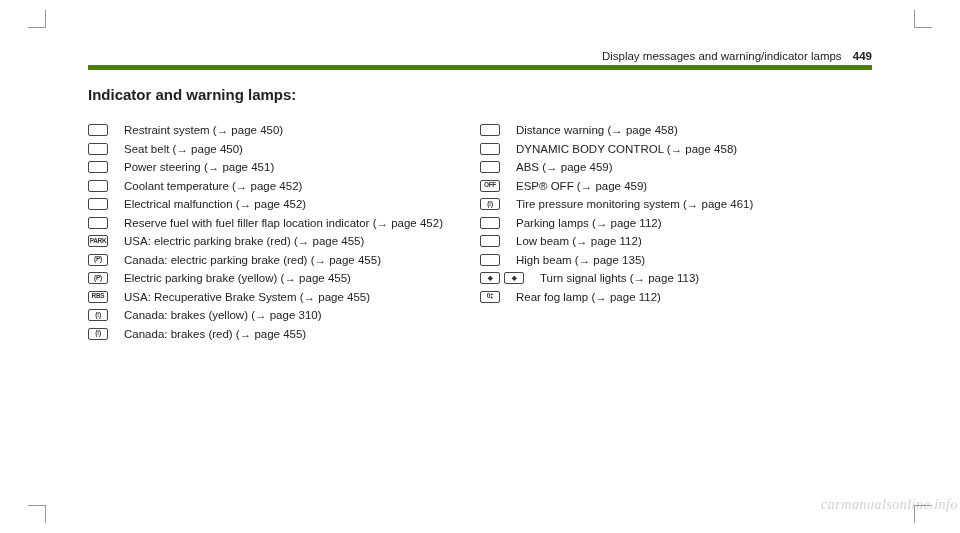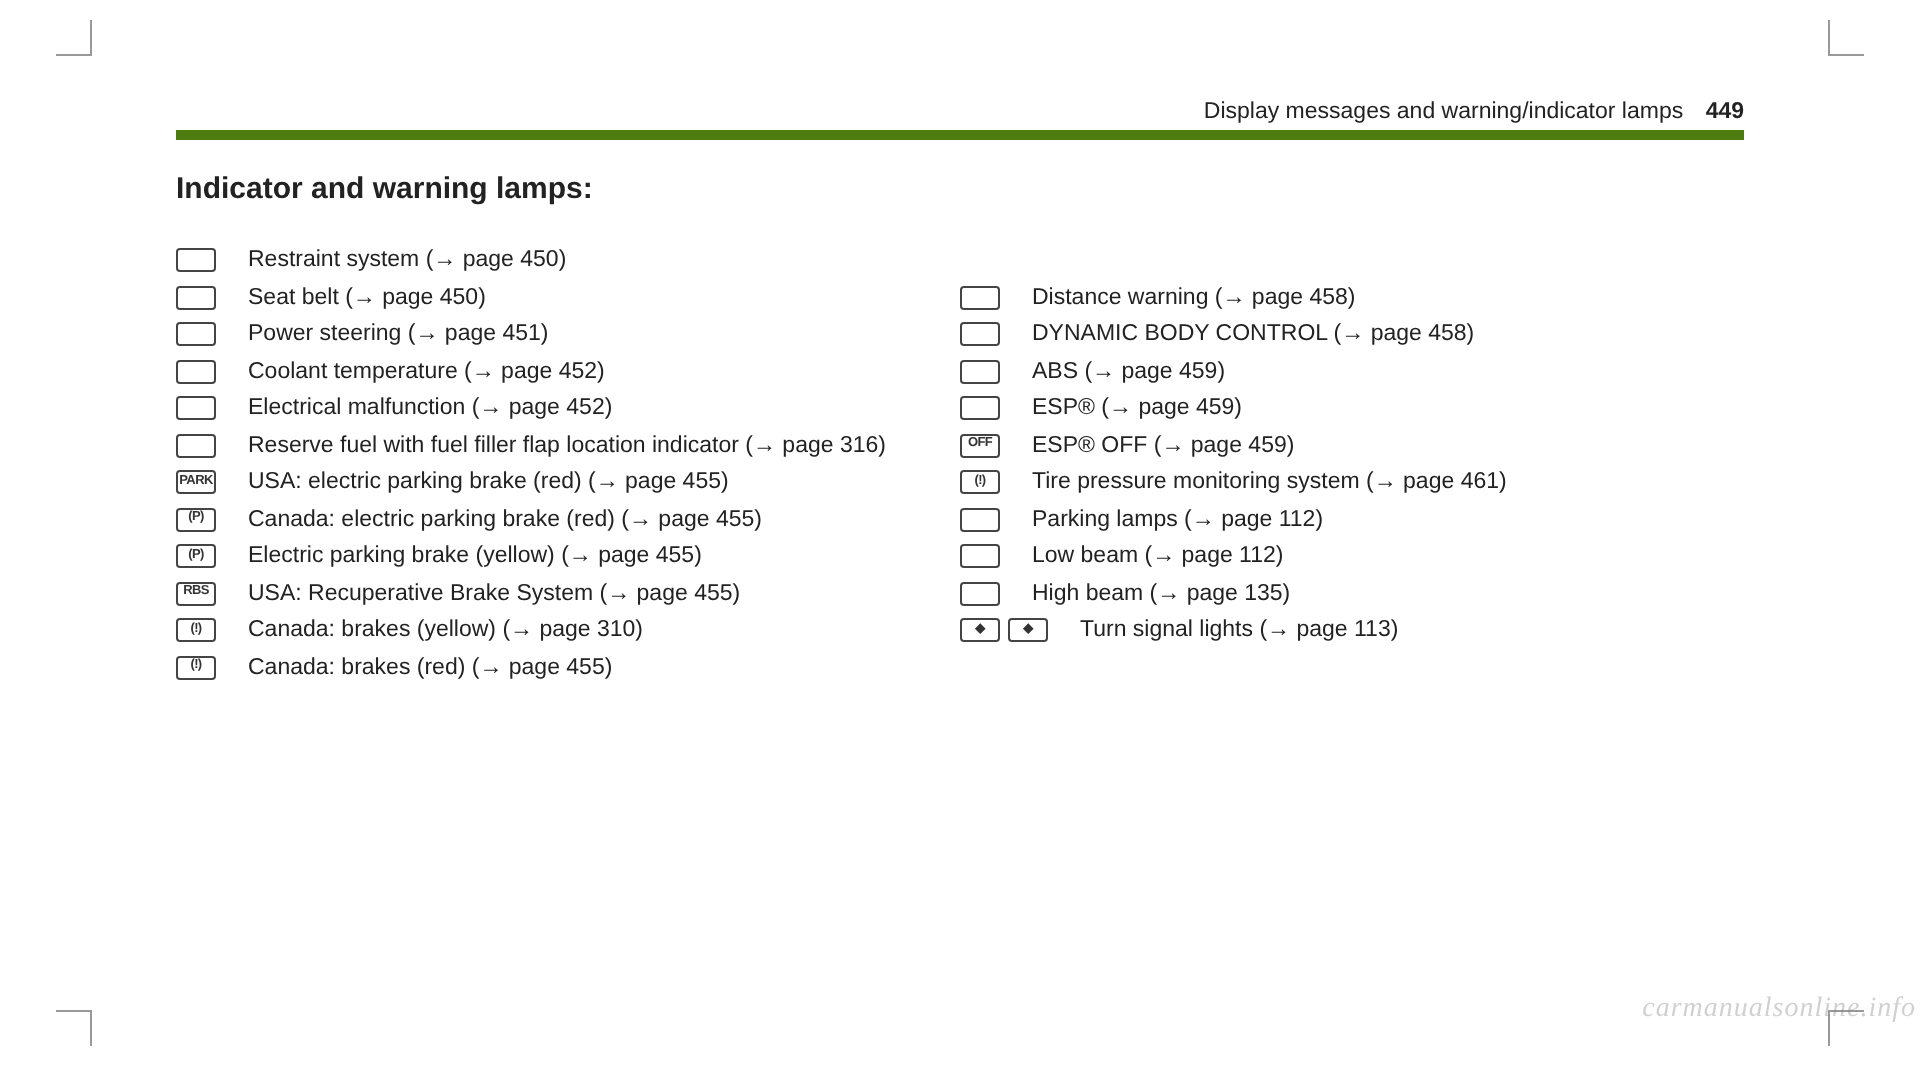--- a/index.html
+++ b/index.html
@@ -60,21 +60,20 @@
       font-weight: bold;
       margin-left: 8px;
     }
     .section-title {
       font-weight: bold;
       font-size: 15px;
       margin-bottom: 20px;
     }
     .columns {
       display: flex;
-      align-items: center;
     }
     .col {
       flex: 1;
     }
     .row {
       display: flex;
       align-items: flex-start;
       margin-bottom: 3px;
       line-height: 1.35;
     }
@@ -150,21 +149,21 @@
       <div class="row">
         <div class="icon"></div>
         <div class="desc">Coolant temperature (→ page 452)</div>
       </div>
       <div class="row">
         <div class="icon"></div>
         <div class="desc">Electrical malfunction (→ page 452)</div>
       </div>
       <div class="row">
         <div class="icon"></div>
-        <div class="desc">Reserve fuel with fuel filler flap location indicator (→ page 316)</div>
+        <div class="desc">Reserve fuel with fuel filler flap location indicator (→ page 452)</div>
       </div>
       <div class="row">
         <div class="icon">PARK</div>
         <div class="desc">USA: electric parking brake (red) (→ page 455)</div>
       </div>
       <div class="row">
         <div class="icon">(P)</div>
         <div class="desc">Canada: electric parking brake (red) (→ page 455)</div>
       </div>
       <div class="row">
@@ -190,24 +189,20 @@
         <div class="icon"></div>
         <div class="desc">Distance warning (→ page 458)</div>
       </div>
       <div class="row">
         <div class="icon"></div>
         <div class="desc">DYNAMIC BODY CONTROL (→ page 458)</div>
       </div>
       <div class="row">
         <div class="icon"></div>
         <div class="desc">ABS (→ page 459)</div>
-      </div>
-      <div class="row">
-        <div class="icon"></div>
-        <div class="desc">ESP® (→ page 459)</div>
       </div>
       <div class="row">
         <div class="icon">OFF</div>
         <div class="desc">ESP® OFF (→ page 459)</div>
       </div>
       <div class="row">
         <div class="icon">(!)</div>
         <div class="desc">Tire pressure monitoring system (→ page 461)</div>
       </div>
       <div class="row">
@@ -222,17 +217,21 @@
         <div class="icon"></div>
         <div class="desc">High beam (→ page 135)</div>
       </div>
       <div class="row">
         <div class="icon-wrap">
           <div class="icon">◆</div>
           <div class="icon">◆</div>
         </div>
         <div class="desc">Turn signal lights (→ page 113)</div>
       </div>
+      <div class="row">
+        <div class="icon">0‡</div>
+        <div class="desc">Rear fog lamp (→ page 112)</div>
+      </div>
     </div>
   </div>
 </div>
 
 <div class="watermark">carmanualsonline.info</div>
 
 </body></html>

